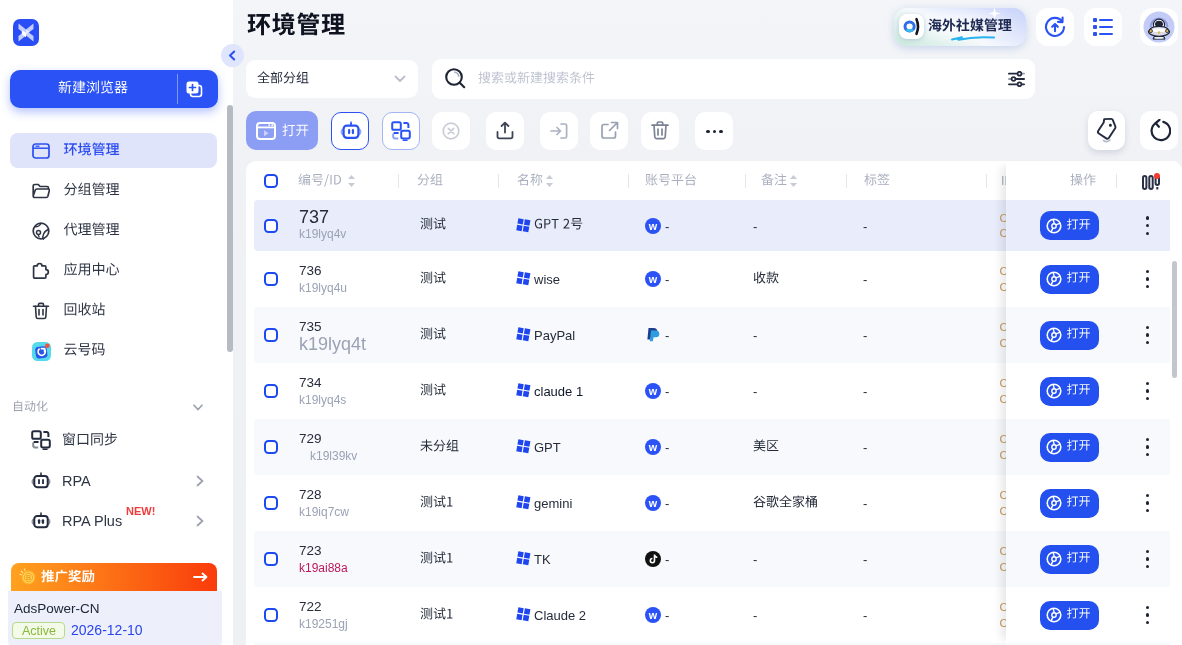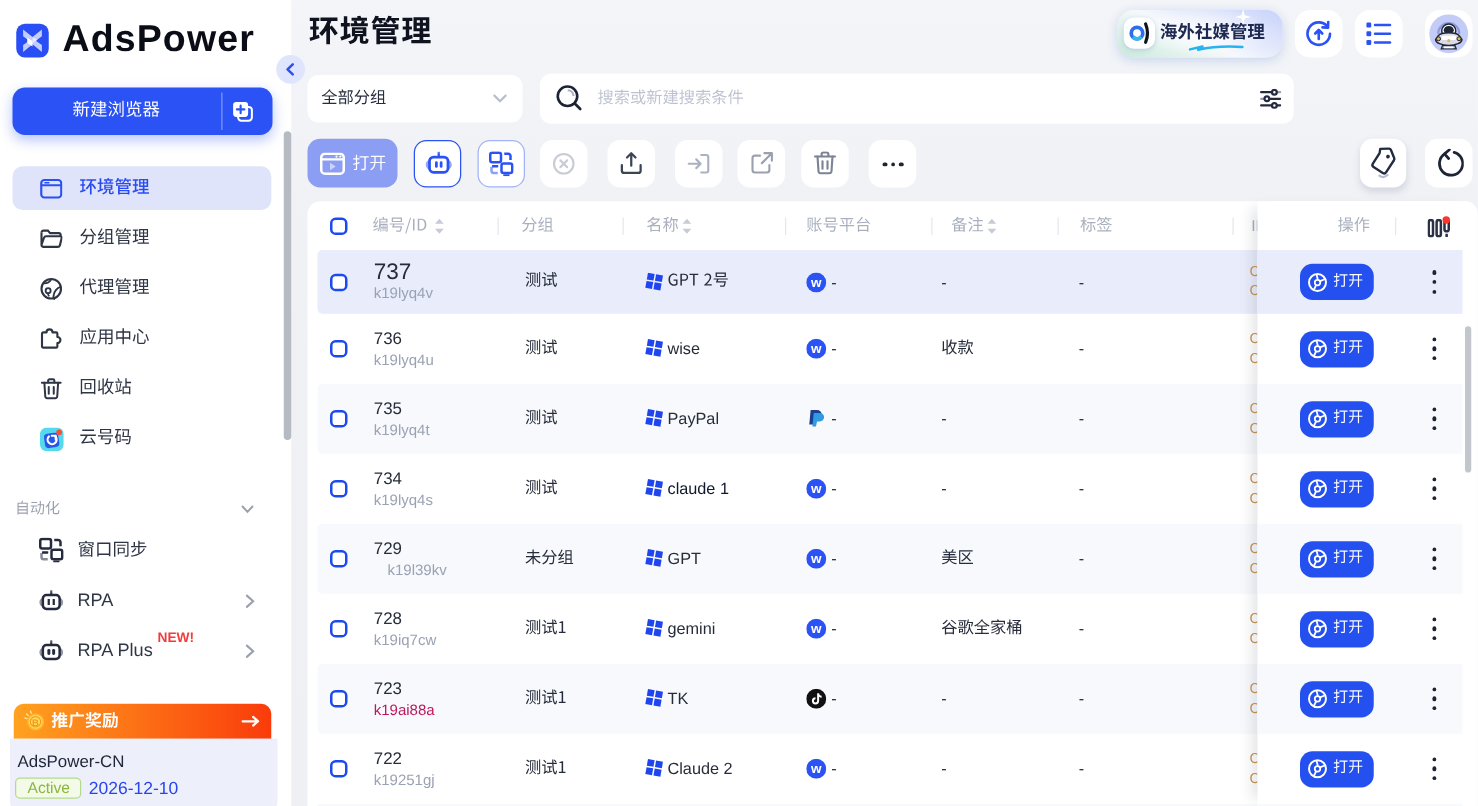--- a/index.html
+++ b/index.html
@@ -121,21 +121,21 @@
       <svg width="27" height="13" viewBox="0 -11.4 27 13.0" style="display:block;overflow:visible">
         <path d="M7.6 -7.5H10.5C10.2 -5.8 9.8 -4.4 9.1 -3.2C8.5 -4.4 7.9 -5.8 7.6 -7.3ZM7.5 -10.9C7.1 -8.7 6.4 -6.5 5.3 -5.2C5.5 -5.0 5.9 -4.6 6.0 -4.4C6.4 -4.9 6.7 -5.4 7.1 -6.1C7.5 -4.7 8.0 -3.4 8.6 -2.3C7.9 -1.2 6.9 -0.4 5.5 0.2C5.7 0.5 6.1 0.9 6.2 1.1C7.4 0.4 8.4 -0.5 9.2 -1.5C9.9 -0.4 10.8 0.4 11.9 1.0C12.0 0.7 12.3 0.4 12.5 0.2C11.4 -0.4 10.5 -1.2 9.7 -2.3C10.5 -3.7 11.1 -5.4 11.5 -7.5H12.4V-8.4H7.9C8.2 -9.1 8.4 -9.9 8.5 -10.8ZM1.2 -1.3C1.4 -1.5 1.8 -1.7 4.2 -2.6V1.1H5.2V-10.7H4.2V-3.5L2.2 -2.8V-9.5H1.2V-3.1C1.2 -2.6 1.0 -2.3 0.8 -2.2C0.9 -2.0 1.1 -1.5 1.2 -1.3Z M14.6 -2.8C14.3 -1.9 13.9 -0.9 13.4 -0.2C13.6 -0.1 14.0 0.0 14.2 0.2C14.6 -0.6 15.1 -1.7 15.4 -2.6ZM17.9 -2.5C18.3 -1.9 18.7 -1.0 18.9 -0.4L19.6 -0.8C19.4 -1.3 19.0 -2.2 18.6 -2.8ZM21.8 -6.7V-6.1C21.8 -4.3 21.6 -1.7 19.3 0.4C19.5 0.5 19.9 0.8 20.0 1.1C21.3 -0.1 22.0 -1.5 22.4 -2.8C22.9 -1.1 23.7 0.3 25.0 1.0C25.1 0.8 25.4 0.4 25.6 0.2C24.1 -0.6 23.2 -2.6 22.7 -4.8C22.7 -5.3 22.7 -5.7 22.7 -6.1V-6.7ZM16.2 -10.9V-9.7H13.7V-8.9H16.2V-7.7H14.0V-6.9H19.4V-7.7H17.1V-8.9H19.7V-9.7H17.1V-10.9ZM13.5 -4.1V-3.3H16.2V0.0C16.2 0.1 16.2 0.2 16.0 0.2C15.9 0.2 15.4 0.2 14.9 0.2C15.0 0.4 15.2 0.8 15.2 1.0C15.9 1.0 16.4 1.0 16.7 0.9C17.1 0.7 17.1 0.5 17.1 0.0V-3.3H19.8V-4.1ZM20.8 -10.9C20.5 -8.9 20.1 -6.9 19.3 -5.6V-5.9H14.1V-5.1H19.3V-5.5C19.5 -5.4 19.9 -5.1 20.0 -5.0C20.5 -5.7 20.8 -6.6 21.1 -7.7H24.3C24.1 -6.8 23.9 -5.9 23.6 -5.3L24.4 -5.0C24.8 -5.9 25.1 -7.2 25.4 -8.4L24.7 -8.6L24.6 -8.6H21.3C21.5 -9.3 21.6 -10.0 21.7 -10.8Z" fill="#262c3a"></path>
       </svg>
     </div>
 <div style="position:absolute;top:279.0px;line-height:15px;font-size:13px;color:#262c3a;font-weight:400;white-space:nowrap;font-family:'Liberation Sans',sans-serif;left:863.0px;transform:translateY(-50%);">-</div>
 <div class="abs" style="left:999.5px;top:264px;width:6.5px;height:30px;overflow:hidden">
       <div style="position:absolute;left:0;top:0;font-size:11.5px;line-height:15.5px;color:#c79455;font-family:'Liberation Sans'">C<br>C</div>
     </div>
 <div class="abs" style="left:263.5px;top:328px;width:14px;height:14px;border:2px solid #1b4af0;border-radius:4.5px;background:#fff"></div>
 <div style="position:absolute;top:327.0px;line-height:15.5px;font-size:13.5px;color:#262c3a;font-weight:400;white-space:nowrap;font-family:'Liberation Sans',sans-serif;left:299.0px;transform:translateY(-50%);">735</div>
-<div style="position:absolute;top:343.5px;line-height:14px;font-size:12px;color:#9aa2b4;font-weight:400;white-space:nowrap;font-family:'Liberation Sans',sans-serif;left:299.0px;transform:translateY(-50%);">k19lyq4t</div>
+<div style="position:absolute;top:343.5px;line-height:14px;font-size:18px;color:#9aa2b4;font-weight:400;white-space:nowrap;font-family:'Liberation Sans',sans-serif;left:299.0px;transform:translateY(-50%);">k19lyq4t</div>
 <div style="position:absolute;left:420.0px;top:326.9px">
       <svg width="27" height="13" viewBox="0 -11.4 27 13.0" style="display:block;overflow:visible">
         <path d="M6.3 -1.2C7.0 -0.5 7.7 0.4 8.1 0.9L8.7 0.5C8.4 -0.1 7.6 -0.9 6.9 -1.6ZM4.1 -10.2V-2.0H4.8V-9.4H7.6V-2.0H8.4V-10.2ZM11.3 -10.8V-0.1C11.3 0.1 11.2 0.2 11.0 0.2C10.8 0.2 10.2 0.2 9.5 0.2C9.6 0.4 9.8 0.8 9.8 1.0C10.7 1.0 11.3 1.0 11.6 0.8C11.9 0.7 12.1 0.4 12.1 -0.1V-10.8ZM9.5 -9.8V-2.0H10.3V-9.8ZM5.8 -8.5V-3.9C5.8 -2.3 5.5 -0.7 3.4 0.4C3.5 0.5 3.8 0.9 3.8 1.0C6.2 -0.2 6.6 -2.1 6.6 -3.9V-8.5ZM1.1 -10.1C1.8 -9.7 2.7 -9.1 3.2 -8.6L3.8 -9.4C3.3 -9.8 2.3 -10.4 1.6 -10.8ZM0.5 -6.6C1.2 -6.2 2.2 -5.6 2.6 -5.2L3.2 -6.0C2.7 -6.4 1.8 -6.9 1.1 -7.3ZM0.8 0.4 1.6 0.9C2.2 -0.3 2.8 -1.9 3.3 -3.3L2.5 -3.8C2.0 -2.3 1.3 -0.7 0.8 0.4Z M14.6 -10.1C15.2 -9.5 16.1 -8.7 16.4 -8.1L17.1 -8.8C16.7 -9.3 15.9 -10.1 15.2 -10.7ZM23.1 -10.3C23.6 -9.8 24.2 -9.0 24.5 -8.5L25.2 -8.9C24.9 -9.5 24.3 -10.2 23.8 -10.8ZM13.7 -6.8V-5.9H15.5V-1.2C15.5 -0.7 15.1 -0.3 14.8 -0.1C15.0 0.1 15.2 0.5 15.3 0.7C15.5 0.5 15.9 0.2 18.1 -1.3C18.0 -1.5 17.9 -1.8 17.8 -2.1L16.4 -1.2V-6.8ZM21.7 -10.9 21.8 -8.2H17.5V-7.3H21.8C22.1 -2.4 22.7 1.0 24.3 1.0C24.8 1.0 25.3 0.5 25.6 -1.7C25.4 -1.8 25.0 -2.1 24.8 -2.3C24.7 -1.0 24.6 -0.3 24.3 -0.3C23.5 -0.3 23.0 -3.3 22.8 -7.3H25.5V-8.2H22.8C22.7 -9.1 22.7 -9.9 22.7 -10.9ZM17.7 -0.8 18.0 0.1C19.0 -0.2 20.5 -0.6 21.8 -1.0L21.7 -1.9L20.2 -1.5V-4.5H21.4V-5.4H17.9V-4.5H19.3V-1.2Z" fill="#262c3a"></path>
       </svg>
     </div>
 <svg class="abs" style="left:516px;top:327px" width="15" height="15" viewBox="0 0 15 15">
       <g fill="#1f45ee" transform="rotate(10 7.5 7.5)">
         <rect x="1.2" y="1.2" width="5.4" height="5.4"></rect>
         <rect x="7.8" y="1.2" width="5.6" height="5.4"></rect>
         <rect x="1.2" y="7.8" width="5.4" height="5.6"></rect>
@@ -642,21 +642,20 @@
       <path d="M8.1 3.9 A9.3 9.3 0 1 0 15.3 2.9" fill="none" stroke="#1c2436" stroke-width="2.2" stroke-linecap="round"></path>
       <path d="M11.5 0.8 L7.6 4.1 L10.9 7.8" fill="none" stroke="#1c2436" stroke-width="2.2" stroke-linecap="round" stroke-linejoin="round"></path>
     </svg>
 <div class="abs" style="left:0;top:0;width:233px;height:645px;background:#fff"></div>
 <div class="abs" style="left:13px;top:19px;width:26px;height:27px;border-radius:7px;background:#2a4ef5"></div>
 <svg class="abs" style="left:16px;top:22px" width="20" height="21" viewBox="0 0 20 21">
       <path d="M2.5 1.5 L10 7.6 L17.5 1.5 L17.5 7 L12.6 10.5 L17.5 14 L17.5 19.5 L10 13.4 L2.5 19.5 L2.5 14 L7.4 10.5 L2.5 7 Z" fill="#fff" opacity="0.72"></path>
       <path d="M5.8 8.2 L10 10.8 L10 15.2 L5.8 12.2 Z" fill="#fff"></path>
       <path d="M10 7.6 L14 9.8 L10 12.6 Z" fill="#e8edff" opacity="0.9"></path>
     </svg>
-<div style="position:absolute;top:31.5px;line-height:32px;font-size:30px;color:#0a0d16;font-weight:700;white-space:nowrap;font-family:'Liberation Sans',sans-serif;letter-spacing:0.9px;left:50.0px;transform:translateY(-50%);">AdsPower</div>
 <div class="abs" style="left:10px;top:70px;width:208px;height:38px;border-radius:10px;background:#2a52f4;box-shadow:0 4px 10px rgba(42,82,244,.35)"></div>
 <div class="abs" style="left:177px;top:74px;width:1px;height:30px;background:rgba(255,255,255,.4)"></div>
 <div style="position:absolute;left:57.5px;top:80.3px">
       <svg width="71" height="14" viewBox="0 -12.3 71 14.0" style="display:block;overflow:visible">
         <path d="M5.0 -3.0C5.5 -2.3 6.0 -1.3 6.2 -0.7L6.9 -1.2C6.7 -1.8 6.2 -2.7 5.8 -3.4ZM1.9 -3.3C1.6 -2.4 1.1 -1.6 0.6 -1.0C0.8 -0.8 1.1 -0.6 1.3 -0.4C1.9 -1.1 2.4 -2.1 2.7 -3.1ZM7.7 -10.4V-5.6C7.7 -3.7 7.6 -1.3 6.4 0.4C6.7 0.5 7.1 0.8 7.3 1.0C8.5 -0.8 8.7 -3.6 8.7 -5.6V-6.0H10.8V1.1H11.9V-6.0H13.4V-7.0H8.7V-9.7C10.2 -9.9 11.8 -10.3 13.0 -10.7L12.1 -11.5C11.1 -11.1 9.3 -10.7 7.7 -10.4ZM3.0 -11.6C3.2 -11.2 3.4 -10.7 3.6 -10.3H0.9V-9.4H7.0V-10.3H4.7C4.5 -10.8 4.2 -11.4 3.9 -11.8ZM5.3 -9.3C5.1 -8.7 4.8 -7.7 4.5 -7.1H0.6V-6.2H3.5V-4.7H0.7V-3.8H3.5V-0.3C3.5 -0.1 3.5 -0.1 3.3 -0.1C3.2 -0.1 2.8 -0.1 2.3 -0.1C2.4 0.2 2.5 0.6 2.6 0.8C3.3 0.8 3.7 0.8 4.1 0.7C4.4 0.5 4.5 0.3 4.5 -0.2V-3.8H7.1V-4.7H4.5V-6.2H7.3V-7.1H5.5C5.7 -7.7 6.0 -8.4 6.3 -9.1ZM1.8 -9.1C2.0 -8.5 2.3 -7.6 2.3 -7.1L3.2 -7.4C3.1 -7.9 2.9 -8.7 2.6 -9.3Z M19.5 -10.6V-9.7H22.1V-8.7H18.6V-7.9H22.1V-6.8H19.4V-5.9H22.1V-4.8H19.3V-4.0H22.1V-2.9H18.7V-2.1H22.1V-0.7H23.1V-2.1H27.1V-2.9H23.1V-4.0H26.6V-4.8H23.1V-5.9H26.3V-7.9H27.2V-8.7H26.3V-10.6H23.1V-11.8H22.1V-10.6ZM23.1 -7.9H25.3V-6.8H23.1ZM23.1 -8.7V-9.7H25.3V-8.7ZM15.4 -5.5C15.4 -5.7 15.7 -5.8 15.9 -6.0H17.6C17.4 -4.7 17.2 -3.6 16.8 -2.7C16.4 -3.3 16.1 -4.0 15.9 -4.8L15.1 -4.5C15.4 -3.4 15.8 -2.5 16.4 -1.8C15.9 -0.8 15.2 -0.1 14.5 0.4C14.7 0.6 15.1 0.9 15.3 1.1C16.0 0.6 16.6 -0.1 17.1 -1.0C18.5 0.4 20.6 0.8 23.1 0.8H27.1C27.1 0.5 27.3 0.0 27.5 -0.2C26.8 -0.2 23.7 -0.2 23.2 -0.2C20.8 -0.2 18.9 -0.5 17.5 -1.8C18.1 -3.1 18.5 -4.8 18.7 -6.8L18.1 -6.9L17.9 -6.9H16.7C17.4 -7.9 18.1 -9.3 18.7 -10.6L18.1 -11.0L17.7 -10.9H14.9V-10.0H17.3C16.8 -8.7 16.1 -7.6 15.8 -7.2C15.5 -6.8 15.2 -6.4 14.9 -6.4C15.1 -6.1 15.3 -5.7 15.4 -5.5Z M37.6 -10.3V-1.9H38.5V-10.3ZM39.9 -11.8V-0.1C39.9 0.1 39.8 0.2 39.6 0.2C39.5 0.2 38.9 0.2 38.3 0.2C38.4 0.5 38.5 0.9 38.6 1.1C39.5 1.1 40.0 1.1 40.4 1.0C40.7 0.8 40.9 0.5 40.9 -0.1V-11.8ZM29.2 -10.8C29.8 -10.2 30.6 -9.4 30.9 -8.9L31.7 -9.5C31.3 -10.1 30.5 -10.8 29.9 -11.4ZM28.6 -7.0C29.3 -6.5 30.1 -5.8 30.5 -5.3L31.2 -6.0C30.8 -6.5 29.9 -7.2 29.2 -7.6ZM28.9 0.1 29.8 0.7C30.4 -0.5 31.1 -2.2 31.6 -3.5L30.8 -4.1C30.2 -2.6 29.4 -0.9 28.9 0.1ZM32.2 -6.8C32.8 -5.9 33.5 -4.9 34.1 -4.0C33.4 -2.3 32.6 -0.9 31.3 0.1C31.6 0.3 31.9 0.7 32.1 0.9C33.2 -0.1 34.0 -1.4 34.7 -2.9C35.2 -2.0 35.6 -1.2 35.9 -0.5L36.7 -1.1C36.4 -1.9 35.8 -3.0 35.1 -4.1C35.6 -5.4 35.9 -6.8 36.1 -8.4H37.0V-9.4H31.9V-8.4H35.1C35.0 -7.2 34.7 -6.1 34.5 -5.1C34.0 -5.9 33.4 -6.6 32.9 -7.3ZM33.3 -11.3C33.7 -10.7 34.1 -9.9 34.3 -9.4L35.2 -9.8C35.0 -10.3 34.6 -11.1 34.2 -11.6Z M51.0 -8.8C51.7 -8.1 52.5 -7.1 52.9 -6.5L53.8 -6.9C53.5 -7.6 52.7 -8.5 51.9 -9.1ZM43.6 -11.0V-7.0H44.6V-11.0ZM46.5 -11.6V-6.6H47.6V-11.6ZM49.4 -2.6V-0.4C49.4 0.7 49.7 0.9 51.1 0.9C51.4 0.9 53.3 0.9 53.6 0.9C54.7 0.9 55.0 0.5 55.1 -1.1C54.8 -1.1 54.4 -1.3 54.2 -1.4C54.1 -0.2 54.0 0.0 53.5 0.0C53.1 0.0 51.5 0.0 51.2 0.0C50.6 0.0 50.4 -0.0 50.4 -0.4V-2.6ZM48.4 -4.6V-3.5C48.4 -2.4 48.0 -0.8 42.9 0.3C43.2 0.5 43.5 0.9 43.6 1.1C48.9 -0.1 49.5 -2.0 49.5 -3.4V-4.6ZM44.7 -6.1V-1.7H45.8V-5.2H52.4V-1.8H53.5V-6.1ZM50.2 -11.8C49.8 -10.2 49.2 -8.6 48.3 -7.6C48.6 -7.5 49.0 -7.2 49.2 -7.0C49.7 -7.7 50.1 -8.5 50.5 -9.4H55.1V-10.3H50.8C51.0 -10.7 51.1 -11.1 51.2 -11.6Z M58.7 -10.2H61.1V-8.2H58.7ZM64.7 -10.2H67.2V-8.2H64.7ZM64.6 -6.8C65.2 -6.6 65.9 -6.2 66.4 -5.9H62.3C62.6 -6.3 62.9 -6.8 63.2 -7.3L62.1 -7.4V-11.1H57.8V-7.3H62.0C61.8 -6.8 61.5 -6.4 61.1 -5.9H56.7V-4.9H60.2C59.2 -4.1 58.0 -3.3 56.4 -2.8C56.6 -2.6 56.9 -2.2 57.0 -2.0L57.8 -2.3V1.1H58.8V0.7H61.1V1.0H62.1V-3.2H59.4C60.3 -3.7 61.0 -4.3 61.5 -4.9H64.1C64.7 -4.3 65.5 -3.7 66.3 -3.2H63.8V1.1H64.7V0.7H67.2V1.0H68.2V-2.3L68.9 -2.1C69.1 -2.3 69.4 -2.7 69.6 -2.9C68.1 -3.3 66.5 -4.0 65.5 -4.9H69.3V-5.9H66.8L67.2 -6.3C66.8 -6.7 65.9 -7.1 65.1 -7.3ZM63.7 -11.1V-7.3H68.2V-11.1ZM58.8 -0.2V-2.3H61.1V-0.2ZM64.7 -0.2V-2.3H67.2V-0.2Z" fill="#ffffff"></path>
       </svg>
     </div>
 <svg class="abs" style="left:186px;top:81px" width="17" height="17" viewBox="0 0 17 17">
       <rect x="4.5" y="4.5" width="11" height="11" rx="2.5" fill="none" stroke="#fff" stroke-width="1.6"></rect>
       <rect x="0.5" y="0.5" width="12" height="12" rx="2.5" fill="#fff"></rect>

